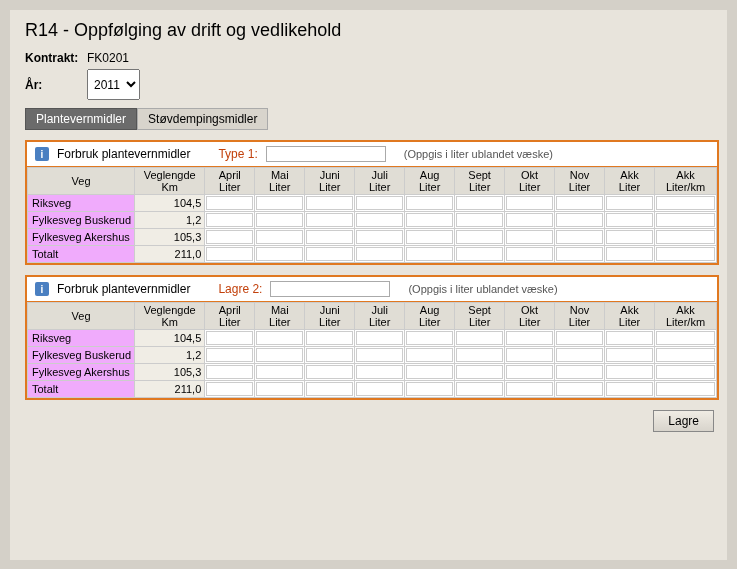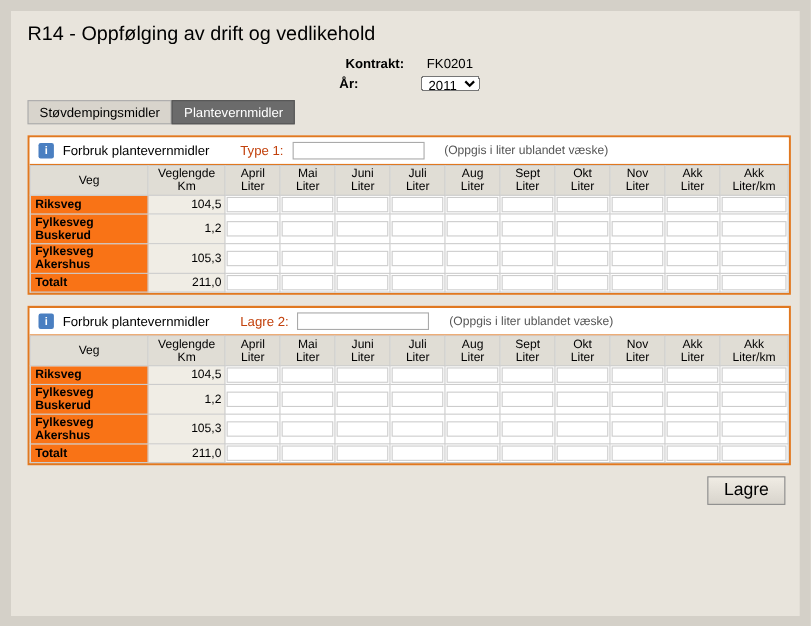--- a/index.html
+++ b/index.html
@@ -19,33 +19,32 @@
     h1 {
       font-size: 18px;
       font-weight: normal;
       margin-bottom: 10px;
       color: #000;
     }
     .meta-row {
       margin-bottom: 4px;
       display: flex;
       align-items: center;
-      gap: 19px;
-      justify-content: center;
+      gap: 7px;
     }
     .meta-label {
       font-weight: bold;
       min-width: 55px;
     }
     .meta-value {
       color: #000;
     }
     select {
       font-size: 12px;
-      height: 14px;
+      height: 31px;
       padding: 0 2px;
     }
     .tabs {
       display: flex;
       margin-bottom: 10px;
       margin-top: 8px;
     }
     .tab {
       padding: 3px 10px;
       border: 1px solid #aaa;
@@ -120,22 +119,22 @@
     }
     th {
       background: #e0ddd5;
       font-weight: normal;
       text-align: center;
     }
     td {
       background: #fff;
     }
     td.row-label {
-      background: #f97316;
-      font-weight: bold;
+      background: #f0abfc;
+      font-weight: normal;
       padding-left: 4px;
     }
     td.row-num {
       background: #f0ede5;
       text-align: right;
       padding-right: 3px;
     }
     .data-input {
       width: 100%;
       height: 14px;
@@ -155,21 +154,21 @@
     .col-akkpkm { width: 52px; }
     .bottom-bar {
       display: flex;
       justify-content: flex-end;
       gap: 6px;
       margin-top: 10px;
       padding-right: 5px;
     }
     .btn {
       padding: 3px 14px;
-      font-size: 16px;
+      font-size: 12px;
       border: 1px solid #888;
       background: linear-gradient(to bottom, #f0ece4, #d8d4cc);
       cursor: pointer;
       color: #000;
     }
   </style>
 </head>
 <body>
 
 <div class="page-container">
@@ -185,22 +184,22 @@
     <select>
       <option>2011</option>
       <option>2009</option>
       <option>2010</option>
       <option>2012</option>
       <option>2013</option>
     </select>
   </div>
 
   <div class="tabs">
+    <div class="tab active">Plantevernmidler</div>
     <div class="tab">Støvdempingsmidler</div>
-    <div class="tab active">Plantevernmidler</div>
   </div>
 
   <div class="section">
     <div class="section-header">
       <span class="info-icon">i</span>
       <span class="section-title">Forbruk plantevernmidler</span>
       <span class="type-label">Type 1:</span>
       <input class="type-input" type="text" value="" style="">
       <span class="unit-note">(Oppgis i liter ublandet væske)</span>
     </div>

